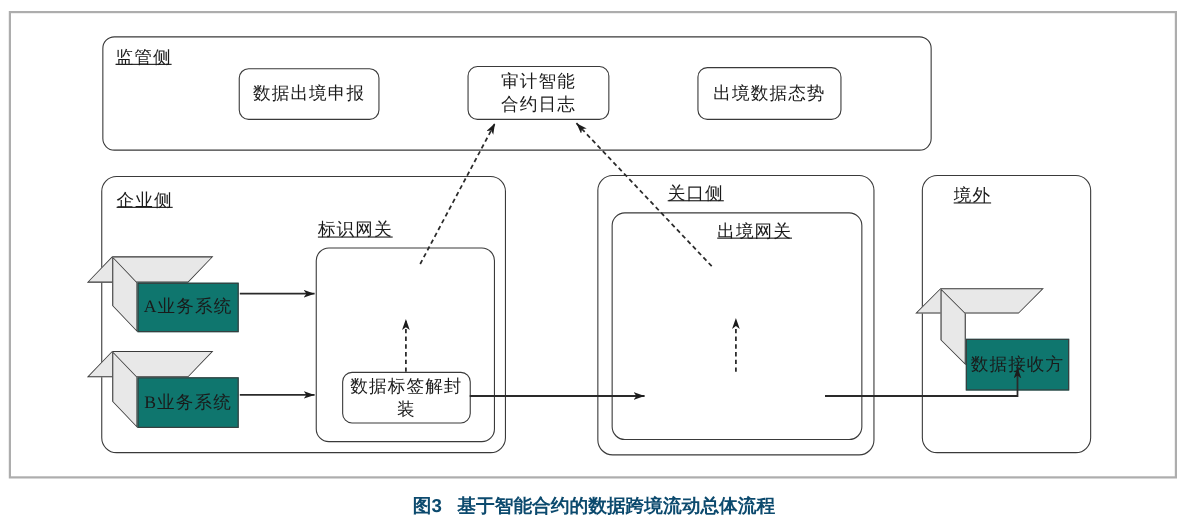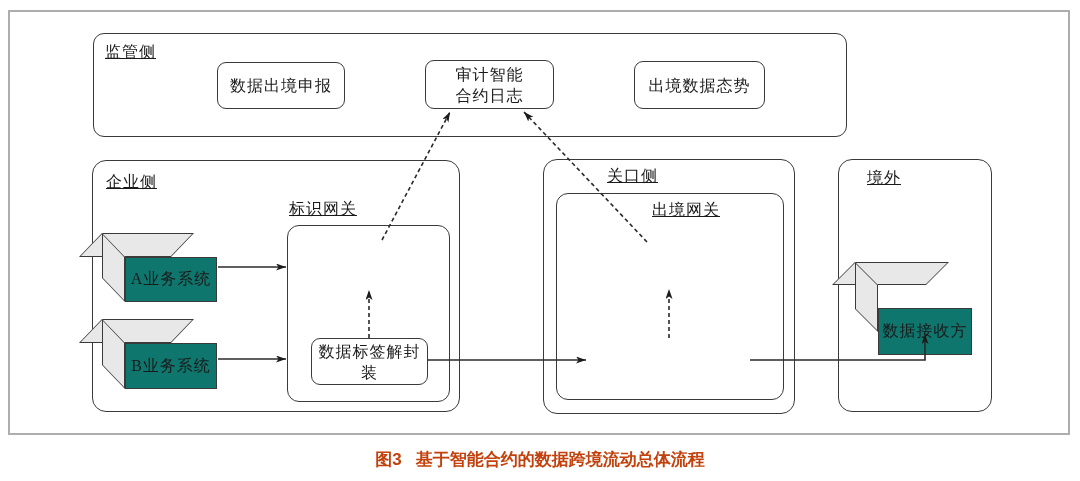--- a/index.html
+++ b/index.html
@@ -64,21 +64,21 @@
 
   .cub-r .c-top{left:855px;top:262px;width:94px;height:23px;transform:skewX(-45deg);}
   .cub-r .c-side{left:855px;top:262px;width:23px;height:47px;transform:skewY(45deg);}
   .cub-r .c-front{left:878px;top:285px;width:94px;height:47px;margin-top:23px;}
 
   .arrows{position:absolute;left:0;top:0;width:1080px;height:481px;pointer-events:none;}
 
   .caption{
     position:absolute;left:0;top:448px;width:1080px;text-align:center;
     font-family:"Liberation Sans","DejaVu Sans",sans-serif;font-weight:bold;
-    font-size:17px;color:#c2410c;
+    font-size:17px;color:#0c4a6e;
   }
   .caption .cap-prefix{margin-right:14px;}
 </style>
 </head>
 <body>
 
 <div class="canvas">
   <div class="frame"></div>
 
   <div class="region reg-box"></div>

